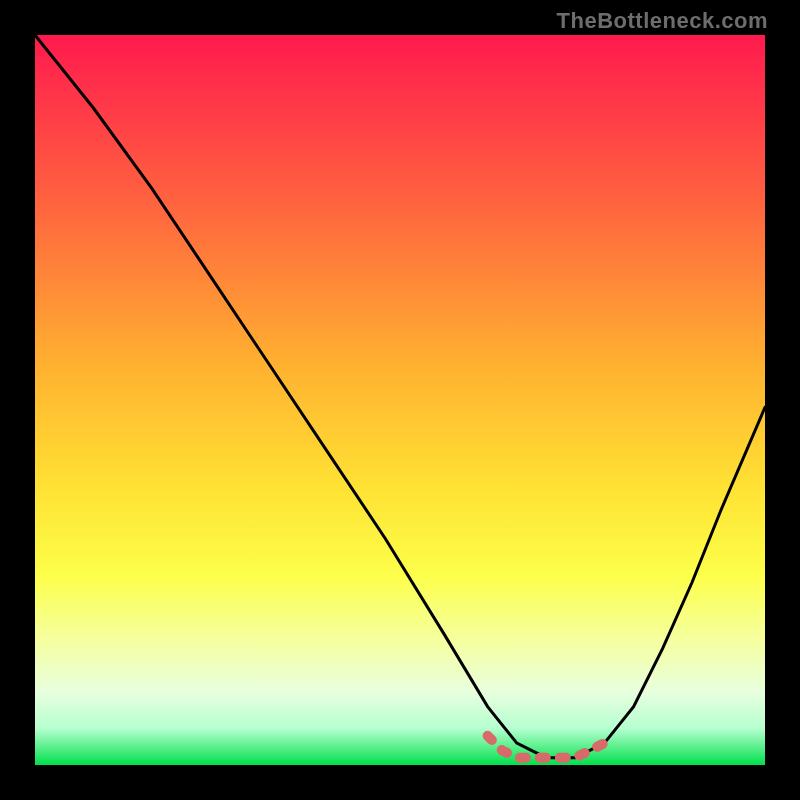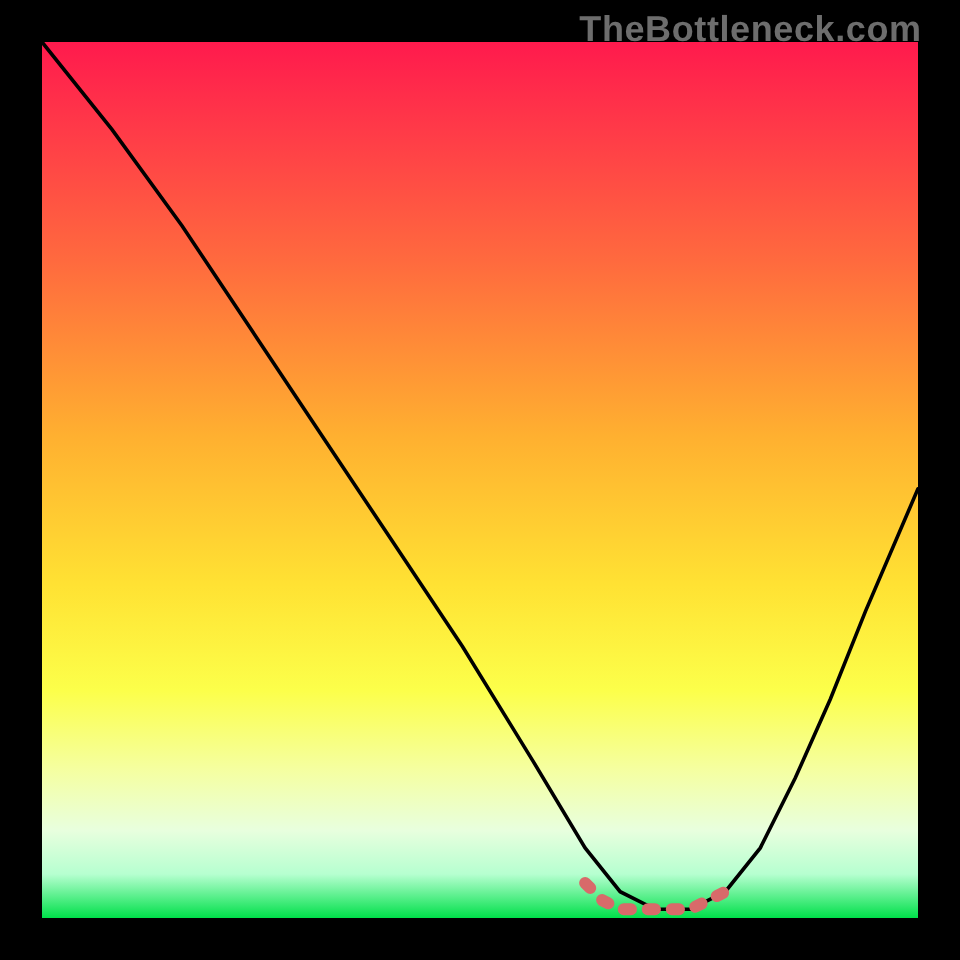--- a/index.html
+++ b/index.html
@@ -35,21 +35,21 @@
       #e8ffde 90%,
       #b6ffd0 95%,
       #00e04a 100%);
     overflow: hidden;
   }
   .watermark {
     position: absolute;
     top: 8px;
     right: 32px;
     font-family: Arial, Helvetica, sans-serif;
-    font-size: 30px;
+    font-size: 22px;
     font-weight: bold;
     color: #6d6d6d;
     letter-spacing: 0.5px;
     user-select: none;
   }
   svg.curve {
     position: absolute;
     left: 0;
     top: 0;
     width: 730px;

